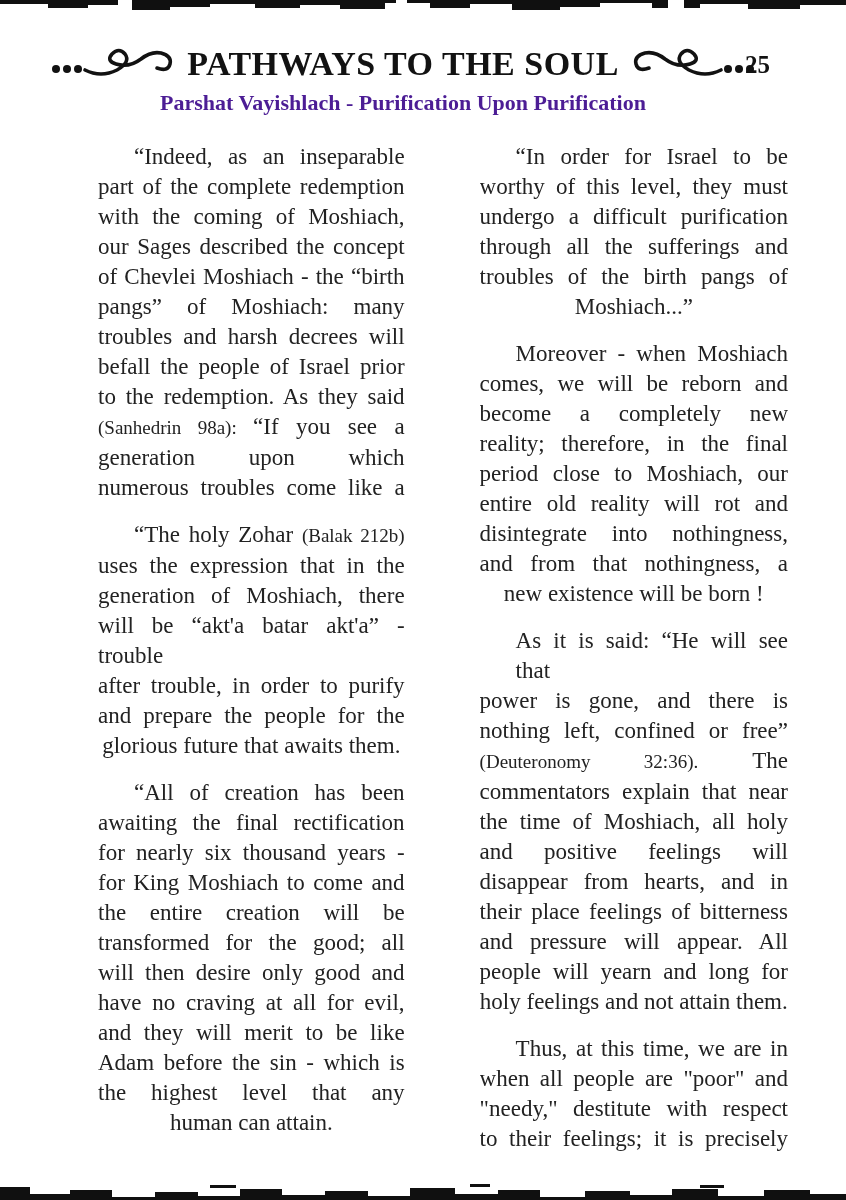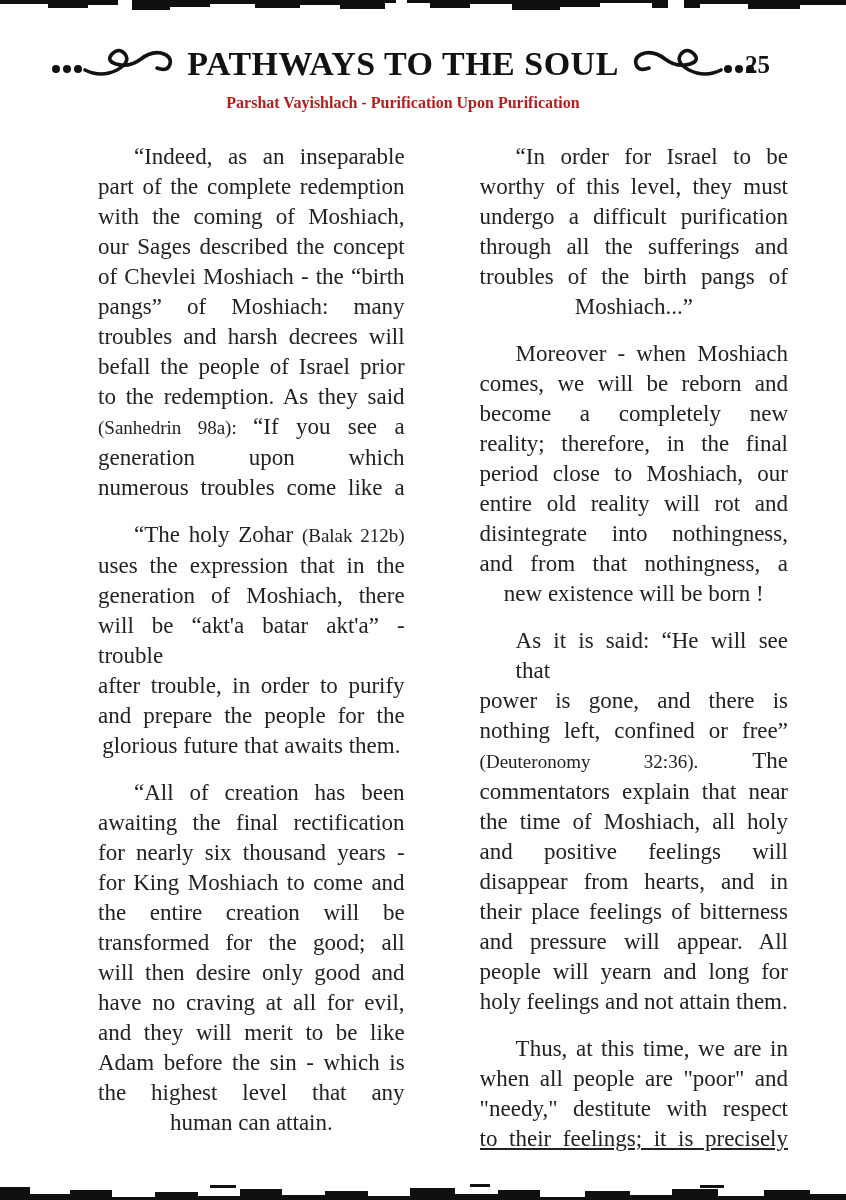--- a/index.html
+++ b/index.html
@@ -24,39 +24,39 @@
   }
   .orn { display:flex; align-items:center; }
   .orn svg { display:block; }
   .orn.right svg { transform:scaleX(-1); }
   .page-number {
     position:absolute; top:6px; right:76px;
     font-size:25px; font-weight:bold; color:#121212; line-height:30px;
   }
   .doc-subtitle {
     margin-top:6px; margin-right:40px; text-align:center;
-    font-size:16px; font-weight:bold; color:#b91c1c; line-height:26px;
+    font-size:22px; font-weight:bold; color:#4c1d95; line-height:26px;
   }
 
   main.columns {
     display:flex; gap:39px; padding:0 58px 0 62px; margin-top:26px;
   }
   .col { display:block;margin-left:36px; }
   .col.left  { width:342px; }
   .col.right { width:344px; }
   .para { margin-bottom:17px; }
   .para:last-child { margin-bottom:0; }
   .line {
     font-size:23px; line-height:30px; color:#222222;
     text-align:justify; text-align-last:justify;
     overflow:hidden; white-space:normal;
   }
   .line.first { padding-left:36px; }
   .line.last-center  { text-align-last:center; }
-  .line.last-justify { text-align-last:justify;text-decoration:underline; }
+  .line.last-justify { text-align-last:justify; }
   .cite { font-size:19px; }
 </style>
 </head>
 <body>
 
 <div class="page">
 
   <svg class="edge top" height="12" viewBox="0 0 846 12" aria-hidden="true">
     <path fill="#101010" d="M0,0 H846 V5 H800 V9 H748 V4 H700 V8 H652 V3 H600 V7 H560 V10 H512 V4 H470 V8 H430 V3 H385 V9 H340 V5 H300 V8 H255 V4 H210 V7 H170 V10 H130 V5 H88 V8 H48 V4 H0 Z"></path>
     <rect x="118" y="0" width="14" height="12" fill="#ffffff"></rect>

